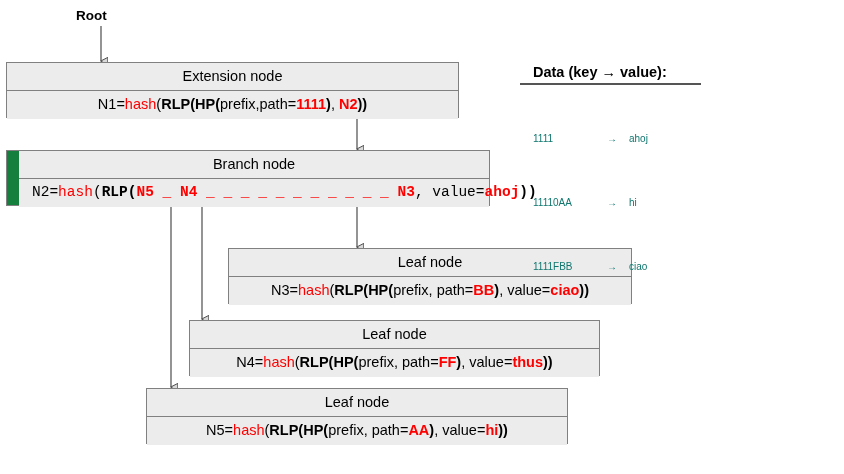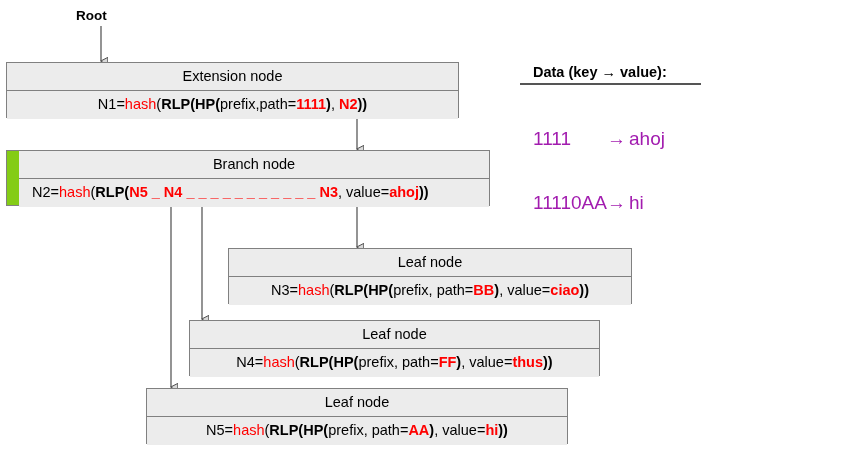--- a/index.html
+++ b/index.html
@@ -26,21 +26,21 @@
     width: 844px;
     height: 474px;
     pointer-events: none;
   }
 
   
   .node {
     position: absolute;
     box-sizing: border-box;
     border: 1px solid #808080;
-    background: #84cc16;
+    background: #15803d;
   }
   .node .title {
     box-sizing: border-box;
     height: 28px;
     line-height: 27px;
     text-align: center;
     font-size: 14.5px;
     color: #000000;
     border-bottom: 1px solid #808080;
     background: #ececec;
@@ -89,22 +89,22 @@
     margin-top: 3px;
     width: 181px;
     height: 2px;
     background: #555555;
   }
   .legend-rows {
     margin-top: 4px;
     padding-left: 13px;
   }
   .legend-row {
-    font-size: 19px;
-    color: #a21caf;
+    font-size: 10px;
+    color: #0f766e;
     line-height: 20px;
     white-space: nowrap;
     display: block;
     margin-top: 44px;
   }
   .legend-row .k {
     display: inline-block;
     min-width: 74px;
   }
   .legend-row .arr {
@@ -137,21 +137,21 @@
 
   <div class="root-label">Root</div>
 
   <div class="node" style="left:6px; top:62px; width:453px; height:56px;">
     <div class="title">Extension node</div>
     <div class="formula"><span>N1=</span><span class="red">hash</span><span>(</span><span class="b">RLP(</span><span class="b">HP(</span><span>prefix,path=</span><span class="redb">1111</span><span class="b">)</span><span>, </span><span class="redb">N2</span><span class="b">))</span></div>
   </div>
 
   <div class="node" style="left:6px; top:150px; width:484px; height:56px;padding-left:12px;">
     <div class="title">Branch node</div>
-    <div class="formula" style="text-align:left; padding-left:13px;"><span>N2=</span><span class="red">hash</span><span>(</span><span class="b">RLP(</span><span class="redb">N5</span><span class="redb"> _ </span><span class="redb">N4</span><span class="redb"> _ _ _ _ _ _ _ _ _ _ _ </span><span class="redb">N3</span><span>, value=</span><span class="redb">ahoj</span><span class="b">))</span></div>
+    <div class="formula" style="text-align:left; padding-left:13px;font-family:Liberation Mono, monospace;"><span>N2=</span><span class="red">hash</span><span>(</span><span class="b">RLP(</span><span class="redb">N5</span><span class="redb"> _ </span><span class="redb">N4</span><span class="redb"> _ _ _ _ _ _ _ _ _ _ _ </span><span class="redb">N3</span><span>, value=</span><span class="redb">ahoj</span><span class="b">))</span></div>
   </div>
 
   <div class="node" style="left:228px; top:248px; width:404px; height:56px;">
     <div class="title">Leaf node</div>
     <div class="formula"><span>N3=</span><span class="red">hash</span><span>(</span><span class="b">RLP(</span><span class="b">HP(</span><span>prefix, path=</span><span class="redb">BB</span><span class="b">)</span><span>, value=</span><span class="redb">ciao</span><span class="b">))</span></div>
   </div>
 
   <div class="node" style="left:189px; top:320px; width:411px; height:56px;">
     <div class="title">Leaf node</div>
     <div class="formula"><span>N4=</span><span class="red">hash</span><span>(</span><span class="b">RLP(</span><span class="b">HP(</span><span>prefix, path=</span><span class="redb">FF</span><span class="b">)</span><span>, value=</span><span class="redb">thus</span><span class="b">))</span></div>
@@ -161,16 +161,17 @@
     <div class="title">Leaf node</div>
     <div class="formula"><span>N5=</span><span class="red">hash</span><span>(</span><span class="b">RLP(</span><span class="b">HP(</span><span>prefix, path=</span><span class="redb">AA</span><span class="b">)</span><span>, value=</span><span class="redb">hi</span><span class="b">))</span></div>
   </div>
 
   <div class="legend">
     <div class="legend-title">Data (key → value):</div>
     <div class="legend-rule"></div>
     <div class="legend-rows">
       <span class="legend-row"><span class="k">1111</span><span class="arr">→</span><span class="v">ahoj</span></span>
       <span class="legend-row"><span class="k">11110AA</span><span class="arr">→</span><span class="v">hi</span></span>
+      <span class="legend-row"><span class="k">1111FBB</span><span class="arr">→</span><span class="v">ciao</span></span>
     </div>
   </div>
 
 </div>
 
 </body></html>

